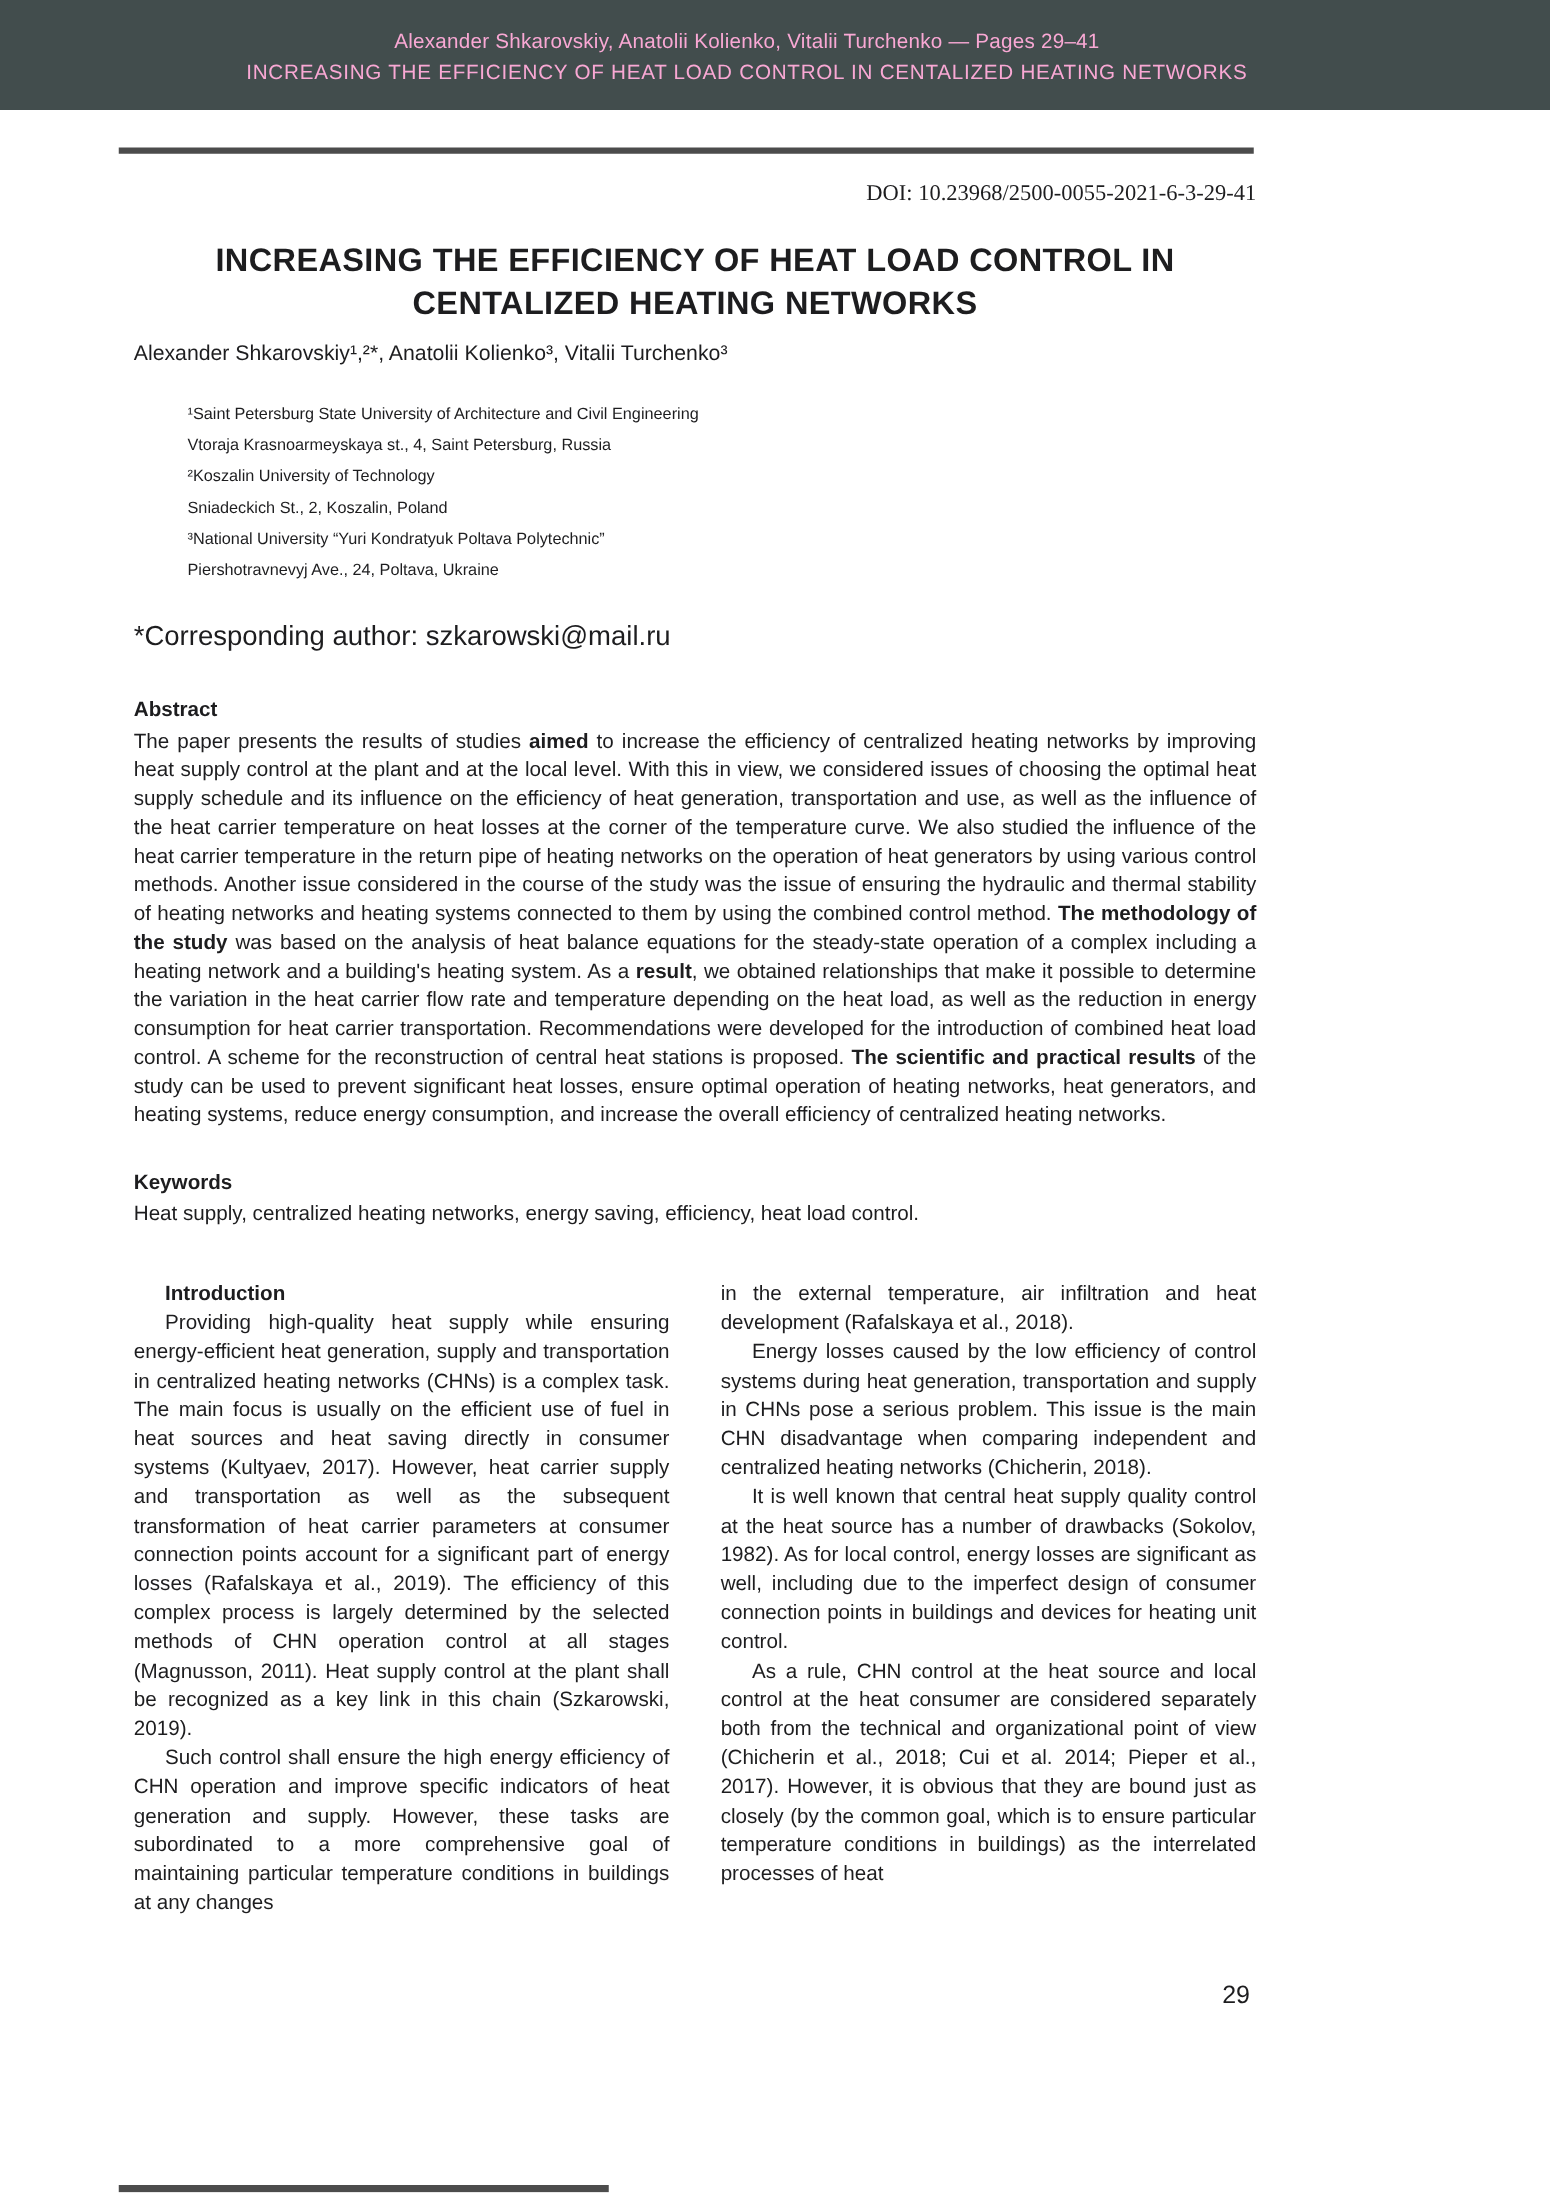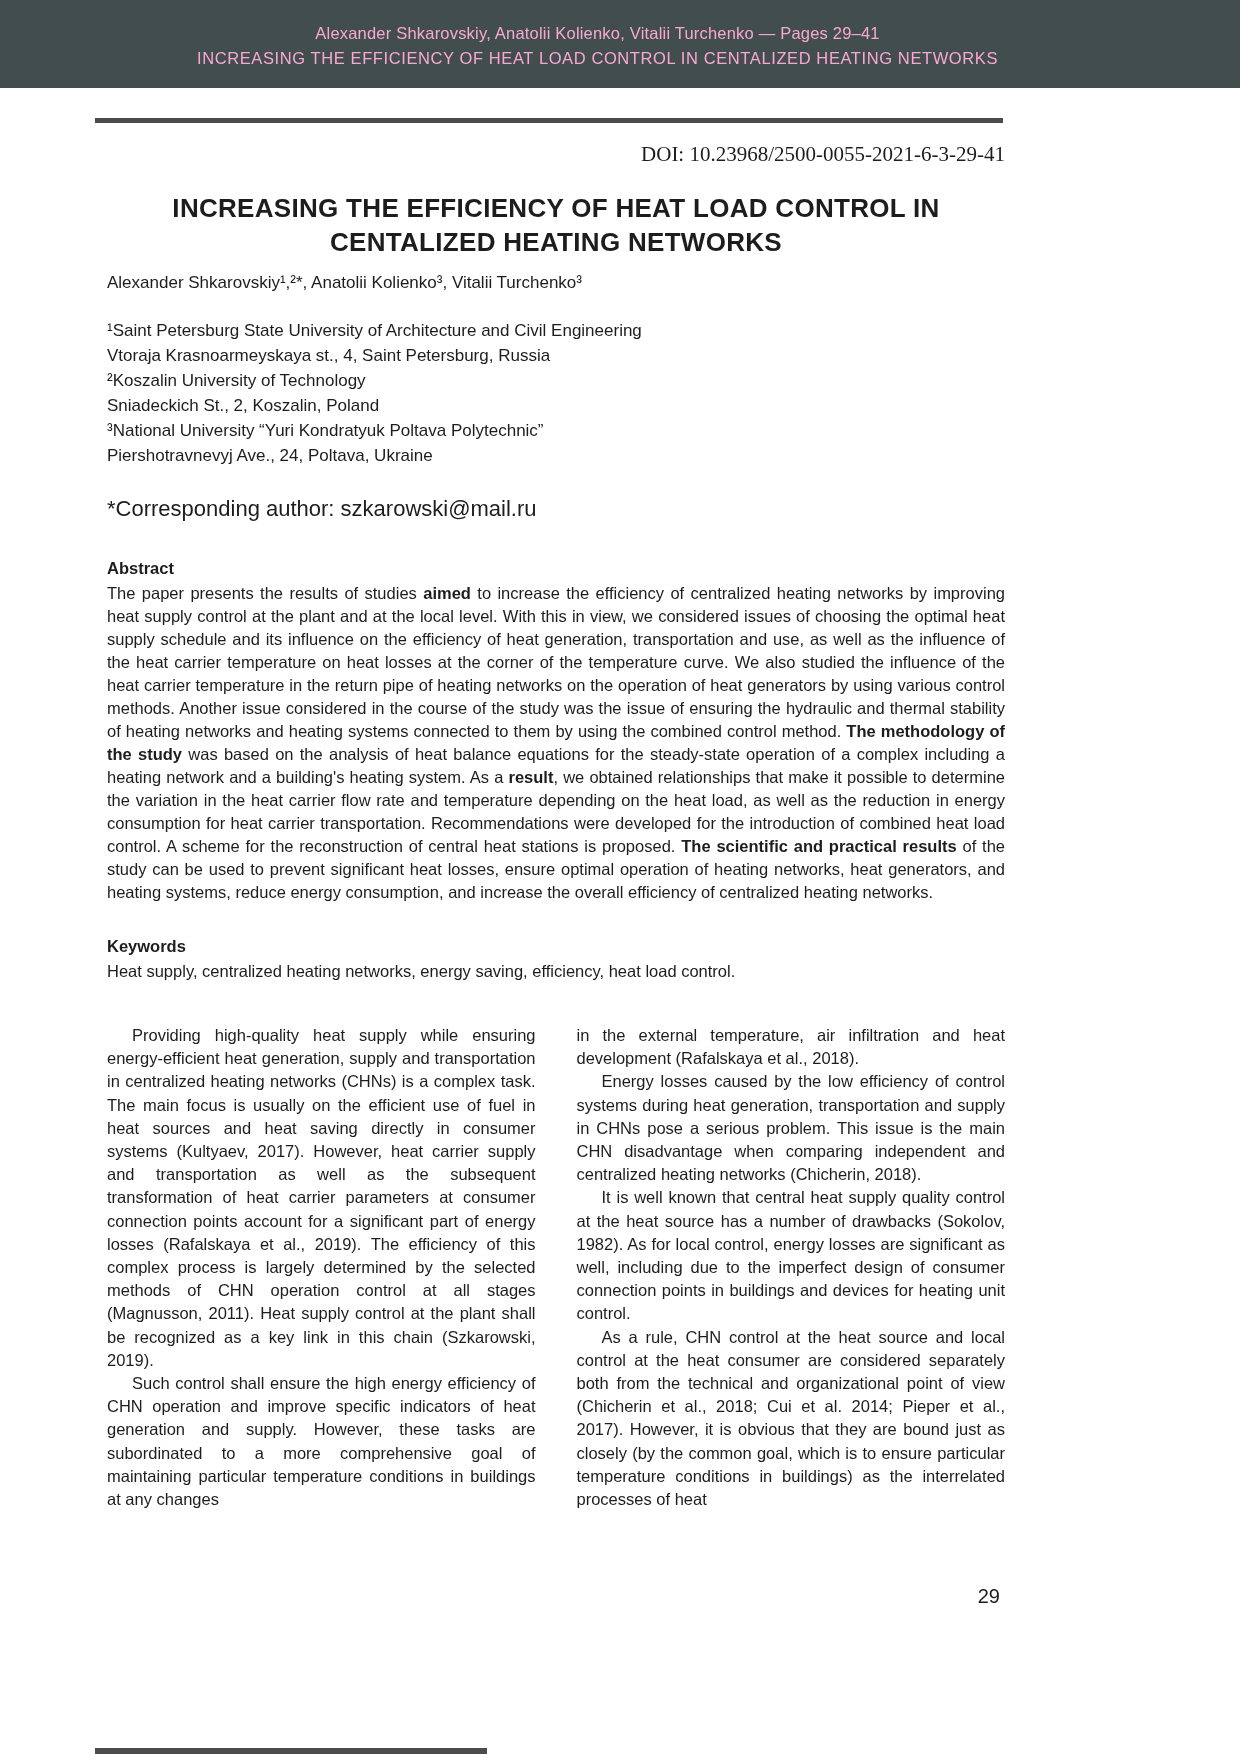--- a/index.html
+++ b/index.html
@@ -34,40 +34,41 @@
     background:#4c4c4c;
     margin:30px 237px 0 95px;
   }
   .content{
     margin:0 235px 0 107px;
   }
   .doi{
     margin-top:20px;
     text-align:right;
     font-family:"Liberation Serif","DejaVu Serif",serif;
-    font-size:21px;
+    font-size:18px;
     line-height:22px;
   }
   .paper-title{
     margin:26px 0 0 0;
     text-align:center;
     font-size:26px;
     font-weight:bold;
     line-height:34px;
     letter-spacing:0.3px;
   }
   .authors{
     margin:12px 0 0 0;
     font-size:17px;
     line-height:24px;
   }
   .affiliations{
     margin-top:23px;
-    font-size:17px;
+    font-size:13px;
     line-height:25px;
+    margin-left:43px;
   }
   .corresponding{
     margin:29px 0 0 0;
     font-size:22px;
     line-height:24px;
   }
   .section-heading{
     margin:36px 0 0 0;
     font-size:16.5px;
     font-weight:bold;
@@ -160,20 +161,21 @@
     <p class="corresponding">*Corresponding author: szkarowski@mail.ru</p>
 
     <h2 class="section-heading">Abstract</h2>
     <p class="abstract-text"><span>The paper presents the results of studies </span><b>aimed</b><span> to increase the efficiency of centralized heating networks by improving heat supply control at the plant and at the local level. With this in view, we considered issues of choosing the optimal heat supply schedule and its influence on the efficiency of heat generation, transportation and use, as well as the influence of the heat carrier temperature on heat losses at the corner of the temperature curve. We also studied the influence of the heat carrier temperature in the return pipe of heating networks on the operation of heat generators by using various control methods. Another issue considered in the course of the study was the issue of ensuring the hydraulic and thermal stability of heating networks and heating systems connected to them by using the combined control method. </span><b>The methodology of the study</b><span> was based on the analysis of heat balance equations for the steady-state operation of a complex including a heating network and a building's heating system. As a </span><b>result</b><span>, we obtained relationships that make it possible to determine the variation in the heat carrier flow rate and temperature depending on the heat load, as well as the reduction in energy consumption for heat carrier transportation. Recommendations were developed for the introduction of combined heat load control. A scheme for the reconstruction of central heat stations is proposed. </span><b>The scientific and practical results</b><span> of the study can be used to prevent significant heat losses, ensure optimal operation of heating networks, heat generators, and heating systems, reduce energy consumption, and increase the overall efficiency of centralized heating networks.</span></p>
 
     <h2 class="section-heading keywords-heading">Keywords</h2>
     <p class="keywords-text">Heat supply, centralized heating networks, energy saving, efficiency, heat load control.</p>
 
     <div class="columns">
       <div class="col">
+        <h3 class="intro-heading">Introduction</h3>
         <p>Providing high-quality heat supply while ensuring energy-efficient heat generation, supply and transportation in centralized heating networks (CHNs) is a complex task. The main focus is usually on the efficient use of fuel in heat sources and heat saving directly in consumer systems (Kultyaev, 2017). However, heat carrier supply and transportation as well as the subsequent transformation of heat carrier parameters at consumer connection points account for a significant part of energy losses (Rafalskaya et al., 2019). The efficiency of this complex process is largely determined by the selected methods of CHN operation control at all stages (Magnusson, 2011). Heat supply control at the plant shall be recognized as a key link in this chain (Szkarowski, 2019).</p>
         <p>Such control shall ensure the high energy efficiency of CHN operation and improve specific indicators of heat generation and supply. However, these tasks are subordinated to a more comprehensive goal of maintaining particular temperature conditions in buildings at any changes</p>
       </div>
       <div class="col">
         <p class="no-indent">in the external temperature, air infiltration and heat development (Rafalskaya et al., 2018).</p>
         <p>Energy losses caused by the low efficiency of control systems during heat generation, transportation and supply in CHNs pose a serious problem. This issue is the main CHN disadvantage when comparing independent and centralized heating networks (Chicherin, 2018).</p>
         <p>It is well known that central heat supply quality control at the heat source has a number of drawbacks (Sokolov, 1982). As for local control, energy losses are significant as well, including due to the imperfect design of consumer connection points in buildings and devices for heating unit control.</p>
         <p>As a rule, CHN control at the heat source and local control at the heat consumer are considered separately both from the technical and organizational point of view (Chicherin et al., 2018; Cui et al. 2014; Pieper et al., 2017). However, it is obvious that they are bound just as closely (by the common goal, which is to ensure particular temperature conditions in buildings) as the interrelated processes of heat</p>
       </div>
     </div>

